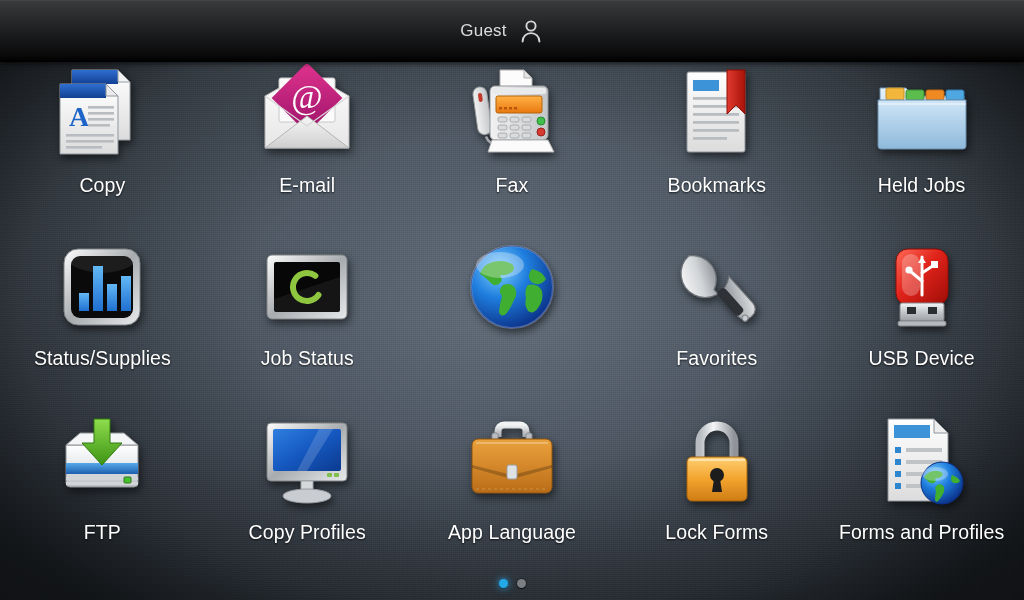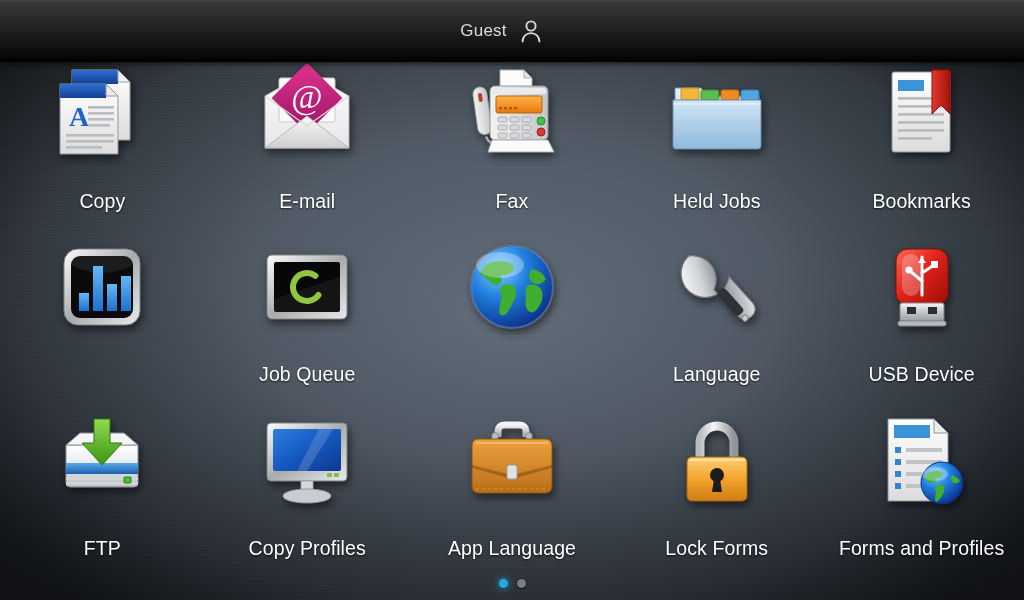--- a/index.html
+++ b/index.html
@@ -46,21 +46,21 @@
   .tile{
     display:flex;flex-direction:column;align-items:center;justify-content:flex-start;
     padding-top:12px;cursor:pointer;user-select:none;
   }
   .ico-wrap{
     width:104px;height:104px;display:flex;align-items:center;justify-content:center;
     filter:drop-shadow(2px 4px 4px rgba(0,0,0,.55));
   }
   .ico-wrap svg{display:block;}
   .tile-label{
-    margin-top:24px;color:#fff;font-size:19.5px;line-height:22px;
+    margin-top:8px;color:#fff;font-size:19.5px;line-height:22px;
     text-shadow:0 1px 2px rgba(0,0,0,.75);white-space:nowrap;letter-spacing:.1px;
   }
 
   
   #pager{
     position:absolute;left:0;bottom:12px;width:1024px;z-index:6;
     display:flex;align-items:center;justify-content:center;gap:9px;
   }
   .dot{width:9px;height:9px;border-radius:50%;background:#7b7f84;
        box-shadow:0 1px 1px rgba(0,0,0,.6) , 0 0 0 1px rgba(0,0,0,.25);}
@@ -204,45 +204,20 @@
           <path d="M30 76 h56 l6 12 h-66 z" fill="#fbfbfb" stroke="#b0b0b0" stroke-width="1"></path>
         </svg>
       </div>
       <div class="tile-label">Fax</div>
     </div>
 
     <div class="tile">
       <div class="ico-wrap">
         <svg width="100" height="100" viewBox="0 0 100 100">
           <defs>
-            <linearGradient id="folderG" x1="0" y1="0" x2="0" y2="1">
-              <stop offset="0" stop-color="#cfe6f7"></stop>
-                <stop offset="1" stop-color="#8fb9db"></stop>
-            </linearGradient>
-            <linearGradient id="folderBack" x1="0" y1="0" x2="0" y2="1">
-              <stop offset="0" stop-color="#e4f1fb"></stop>
-                <stop offset="1" stop-color="#a9cbe6"></stop>
-            </linearGradient>
-          </defs>
-          <path d="M8 24 h26 l7 8 h51 v50 H8 Z" fill="url(#folderBack)" stroke="#6f93b1" stroke-width="1"></path>
-          <rect x="14" y="24" width="18" height="12" rx="2" fill="#f2b63c" stroke="#c98f22" stroke-width="1"></rect>
-          <rect x="34" y="26" width="18" height="10" rx="2" fill="#5bbd4c" stroke="#3d8c32" stroke-width="1"></rect>
-          <rect x="54" y="26" width="18" height="10" rx="2" fill="#ef8a22" stroke="#c06812" stroke-width="1"></rect>
-          <rect x="74" y="26" width="18" height="10" rx="2" fill="#4ea7e0" stroke="#2f7cb0" stroke-width="1"></rect>
-          <path d="M6 36 h88 v46 a3 3 0 0 1 -3 3 H9 a3 3 0 0 1 -3 -3 Z" fill="url(#folderG)" stroke="#6a8fae" stroke-width="1"></path>
-          <path d="M6 40 h88" stroke="rgba(255,255,255,.55)" stroke-width="1.4" fill="none"></path>
-        </svg>
-      </div>
-      <div class="tile-label">Held Jobs</div>
-    </div>
-
-    <div class="tile">
-      <div class="ico-wrap">
-        <svg width="100" height="100" viewBox="0 0 100 100">
-          <defs>
             <linearGradient id="ribbonG" x1="0" y1="0" x2="1" y2="0">
               <stop offset="0" stop-color="#e03a2f"></stop>
                 <stop offset="1" stop-color="#a81208"></stop>
             </linearGradient>
           </defs>
           <rect x="20" y="8" width="58" height="80" rx="2" fill="url(#paperG)" stroke="#8e959c" stroke-width="1"></rect>
           <rect x="26" y="16" width="26" height="11" fill="#3d93d8"></rect>
           <g fill="#b9bcc0">
             <rect x="26" y="33" width="46" height="2.8"></rect>
               <rect x="26" y="41" width="46" height="2.8"></rect>
@@ -254,20 +229,45 @@
           <path d="M60 6 h18 v44 l-9 -9 l-9 9 z" fill="url(#ribbonG)" stroke="#8d0f07" stroke-width="1"></path>
         </svg>
       </div>
       <div class="tile-label">Bookmarks</div>
     </div>
 
     <div class="tile">
       <div class="ico-wrap">
         <svg width="100" height="100" viewBox="0 0 100 100">
           <defs>
+            <linearGradient id="folderG" x1="0" y1="0" x2="0" y2="1">
+              <stop offset="0" stop-color="#cfe6f7"></stop>
+                <stop offset="1" stop-color="#8fb9db"></stop>
+            </linearGradient>
+            <linearGradient id="folderBack" x1="0" y1="0" x2="0" y2="1">
+              <stop offset="0" stop-color="#e4f1fb"></stop>
+                <stop offset="1" stop-color="#a9cbe6"></stop>
+            </linearGradient>
+          </defs>
+          <path d="M8 24 h26 l7 8 h51 v50 H8 Z" fill="url(#folderBack)" stroke="#6f93b1" stroke-width="1"></path>
+          <rect x="14" y="24" width="18" height="12" rx="2" fill="#f2b63c" stroke="#c98f22" stroke-width="1"></rect>
+          <rect x="34" y="26" width="18" height="10" rx="2" fill="#5bbd4c" stroke="#3d8c32" stroke-width="1"></rect>
+          <rect x="54" y="26" width="18" height="10" rx="2" fill="#ef8a22" stroke="#c06812" stroke-width="1"></rect>
+          <rect x="74" y="26" width="18" height="10" rx="2" fill="#4ea7e0" stroke="#2f7cb0" stroke-width="1"></rect>
+          <path d="M6 36 h88 v46 a3 3 0 0 1 -3 3 H9 a3 3 0 0 1 -3 -3 Z" fill="url(#folderG)" stroke="#6a8fae" stroke-width="1"></path>
+          <path d="M6 40 h88" stroke="rgba(255,255,255,.55)" stroke-width="1.4" fill="none"></path>
+        </svg>
+      </div>
+      <div class="tile-label">Held Jobs</div>
+    </div>
+
+    <div class="tile">
+      <div class="ico-wrap">
+        <svg width="100" height="100" viewBox="0 0 100 100">
+          <defs>
             <linearGradient id="bezel" x1="0" y1="0" x2="1" y2="1">
               <stop offset="0" stop-color="#fdfdfd"></stop>
                 <stop offset=".5" stop-color="#a9acaf"></stop>
                 <stop offset="1" stop-color="#e8eaec"></stop>
             </linearGradient>
             <linearGradient id="barB" x1="0" y1="0" x2="0" y2="1">
               <stop offset="0" stop-color="#63b8f5"></stop>
                 <stop offset="1" stop-color="#1f6fd0"></stop>
             </linearGradient>
           </defs>
@@ -275,34 +275,35 @@
           <rect x="19" y="19" width="62" height="62" rx="9" fill="#0a0a0b"></rect>
           <path d="M19 28 q31 16 62 0 v-0 a9 9 0 0 0 -9 -9 H28 a9 9 0 0 0 -9 9 z" fill="rgba(255,255,255,.08)"></path>
           <g fill="url(#barB)">
             <rect x="27" y="56" width="10" height="18"></rect>
             <rect x="41" y="29" width="10" height="45"></rect>
             <rect x="55" y="47" width="10" height="27"></rect>
             <rect x="69" y="39" width="10" height="35"></rect>
           </g>
         </svg>
       </div>
+      <div class="tile-label">Status/Supplies</div>
     </div>
 
     <div class="tile">
       <div class="ico-wrap">
         <svg width="100" height="100" viewBox="0 0 100 100">
           <rect x="10" y="18" width="80" height="64" rx="5" fill="url(#bezel)" stroke="#7e8285" stroke-width="1"></rect>
           <rect x="17" y="25" width="66" height="50" rx="2" fill="#070708"></rect>
           <path d="M17 62 L83 40 v33 a2 2 0 0 1 -2 2 H19 a2 2 0 0 1 -2 -2 z" fill="rgba(255,255,255,.06)"></path>
           <g>
             <circle cx="50" cy="50" r="14" fill="none" stroke="#8ec63f" stroke-width="6" stroke-dasharray="66 22" stroke-linecap="round" transform="rotate(35 50 50)"></circle>
           </g>
         </svg>
       </div>
-      <div class="tile-label">Job Queue</div>
+      <div class="tile-label">Job Status</div>
     </div>
 
     <div class="tile">
       <div class="ico-wrap">
         <svg width="100" height="100" viewBox="0 0 100 100">
           <defs>
             <radialGradient id="globeG" cx="34%" cy="28%" r="78%">
               <stop offset="0" stop-color="#7fd0ff"></stop>
                 <stop offset="45%" stop-color="#1f7ede"></stop>
                 <stop offset="100%" stop-color="#0a2f86"></stop>
@@ -338,21 +339,21 @@
             <circle cx="50" cy="30" r="15" fill="#454b51" opacity="0"></circle>
             <path d="M36 24 a17 17 0 1 1 28 0 a17 17 0 0 1 -28 0 z" fill="none"></path>
             <rect x="45" y="54" width="10" height="32" rx="4" fill="#2e3236"></rect>
             <circle cx="50" cy="92" r="3" fill="#c9ccd0" stroke="#7d8185" stroke-width="1"></circle>
           </g>
           <g transform="rotate(-42 50 50)">
             <path d="M34 26 a17 17 0 0 1 32 -8 l-11 8 v10 l11 8 a17 17 0 0 1 -32 -8 z" fill="#4b5157" opacity="0"></path>
           </g>
         </svg>
       </div>
-      <div class="tile-label">Language</div>
+      <div class="tile-label">Favorites</div>
     </div>
 
     <div class="tile">
       <div class="ico-wrap">
         <svg width="100" height="100" viewBox="0 0 100 100">
           <defs>
             <linearGradient id="redUsb" x1="0" y1="0" x2="1" y2="1">
               <stop offset="0" stop-color="#ff6a57"></stop>
                 <stop offset=".45" stop-color="#e0231a"></stop>
                 <stop offset="1" stop-color="#9d0d07"></stop>

